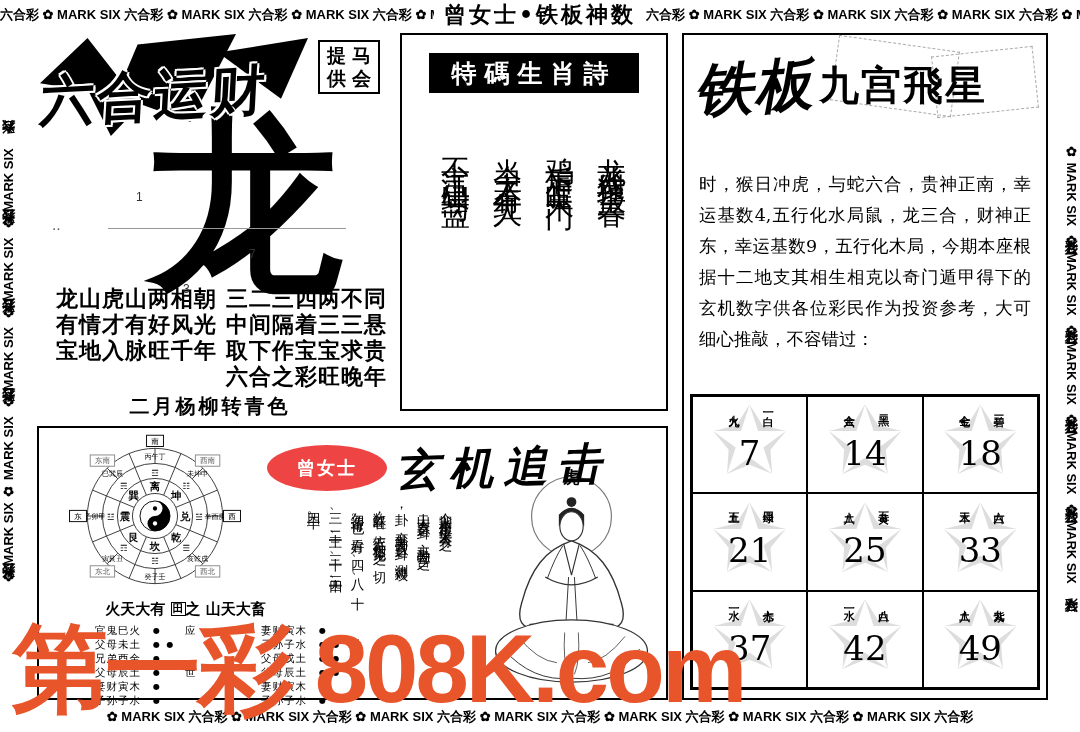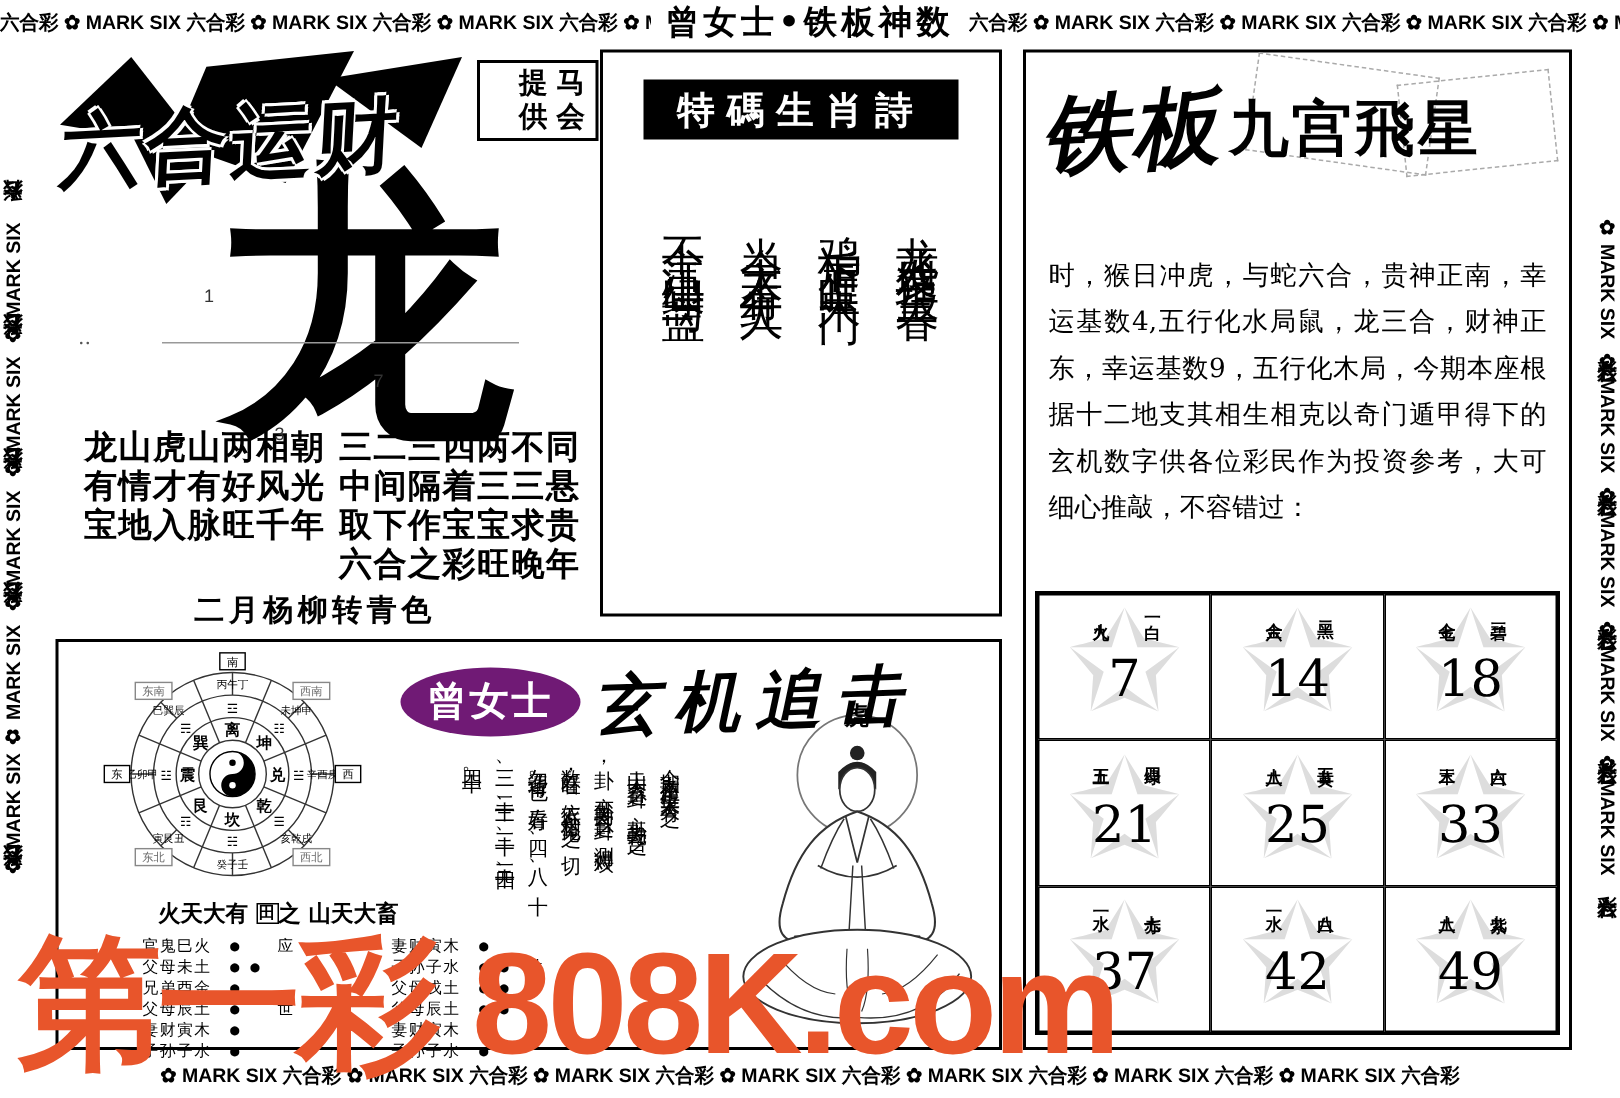--- a/index.html
+++ b/index.html
@@ -22,21 +22,21 @@
   .splash{position:absolute;background:#000;}
   .sp1{left:2px;top:2px;width:95px;height:78px;clip-path:polygon(50% 0,100% 78%,0 58%);}
   .sp2{left:78px;top:-2px;width:120px;height:88px;clip-path:polygon(18% 12%,100% 0,62% 100%,0 70%);}
   .sp3{left:180px;top:2px;width:90px;height:66px;clip-path:polygon(0 22%,100% 0,70% 92%);}
   .sp4{left:46px;top:46px;width:64px;height:54px;clip-path:polygon(0 0,100% 28%,42% 100%);}
   .masthead-text{position:absolute;left:2px;top:24px;z-index:2;font-size:54px;font-weight:900;
     letter-spacing:3px;transform:rotate(-3deg) skewX(-6deg);
     text-shadow:-2px 0 #fff,2px 0 #fff,0 -2px #fff,0 2px #fff,2px 2px #fff,-2px -2px #fff;}
   .provider{position:absolute;left:318px;top:40px;width:58px;height:50px;border:2px solid #000;
     display:flex;flex-direction:column;align-items:center;justify-content:center;
-    font-size:19px;font-weight:bold;line-height:23px;letter-spacing:6px;text-indent:6px;padding-left:19px;}
+    font-size:19px;font-weight:bold;line-height:23px;letter-spacing:6px;text-indent:6px;}
   .dragon{position:absolute;left:100px;top:102px;width:290px;height:200px;text-align:center;
     font-size:195px;line-height:200px;font-weight:bold;}
   .stroke-line{position:absolute;left:108px;top:228px;width:238px;height:1px;background:#999;}
   .stroke-num{position:absolute;font-family:"Liberation Sans",sans-serif;font-size:12px;color:#333;z-index:3;}
   .n1{left:136px;top:190px;} .n7{left:249px;top:247px;} .n3{left:183px;top:282px;}
   .tiny-dots{position:absolute;left:52px;top:218px;font-size:13px;color:#555;letter-spacing:3px;}
   .poem{position:absolute;font-size:22px;line-height:26px;font-weight:600;letter-spacing:1px;}
   .poem-l{left:56px;top:285px;} .poem-r{left:226px;top:285px;}
   .season{position:absolute;left:35px;top:393px;width:350px;text-align:center;
     font-size:20px;font-weight:600;letter-spacing:3px;}
@@ -61,22 +61,22 @@
     display:grid;grid-template-columns:repeat(3,1fr);grid-template-rows:repeat(3,1fr);}
   .ng-cell{border:1px solid #000;position:relative;overflow:hidden;}
   .cell-star{position:absolute;inset:-6px 0 0 0;display:flex;align-items:center;justify-content:center;
     font-size:92px;color:#ddd;font-family:"DejaVu Sans",sans-serif;}
   .lbl{position:absolute;top:9px;writing-mode:vertical-rl;font-size:11px;font-weight:bold;letter-spacing:1px;}
   .lbl-l{left:32px;} .lbl-r{right:32px;}
   .cell-num{position:absolute;left:0;right:0;top:36px;text-align:center;font-size:34px;}
   
   .bp{position:absolute;left:37px;top:426px;width:631px;height:274px;border:2px solid #000;box-sizing:border-box;}
   .bp-brand{position:absolute;left:228px;top:10px;display:flex;align-items:center;z-index:2;}
-  .bp-ellipse{width:120px;height:46px;background:#701a75;color:#fff;border-radius:50%;
-    display:flex;align-items:center;justify-content:center;font-size:26px;font-weight:bold;letter-spacing:2px;}
+  .bp-ellipse{width:120px;height:46px;background:#ef4444;color:#fff;border-radius:50%;
+    display:flex;align-items:center;justify-content:center;font-size:18px;font-weight:bold;letter-spacing:2px;}
   .bp-script{font-size:44px;font-weight:900;font-style:italic;letter-spacing:10px;margin-left:8px;
     transform:rotate(-2deg);}
   .bp-compass{position:absolute;left:8px;top:4px;}
   .hexline{position:absolute;left:14px;top:172px;width:265px;font-size:15px;font-weight:600;text-align:center;}
   .chg-box{display:inline-block;border:1px solid #000;font-size:11px;line-height:12px;padding:0 1px;vertical-align:2px;}
   .liuyao{position:absolute;left:24px;top:196px;width:270px;font-size:10.5px;}
   .ly-row{display:flex;align-items:center;height:13px;margin-bottom:1px;}
   .ly-name{width:58px;letter-spacing:1px;margin-left:32px;}
   .ly-marks{width:32px;font-size:8px;letter-spacing:2px;}
   .ly-tag{width:20px;}

